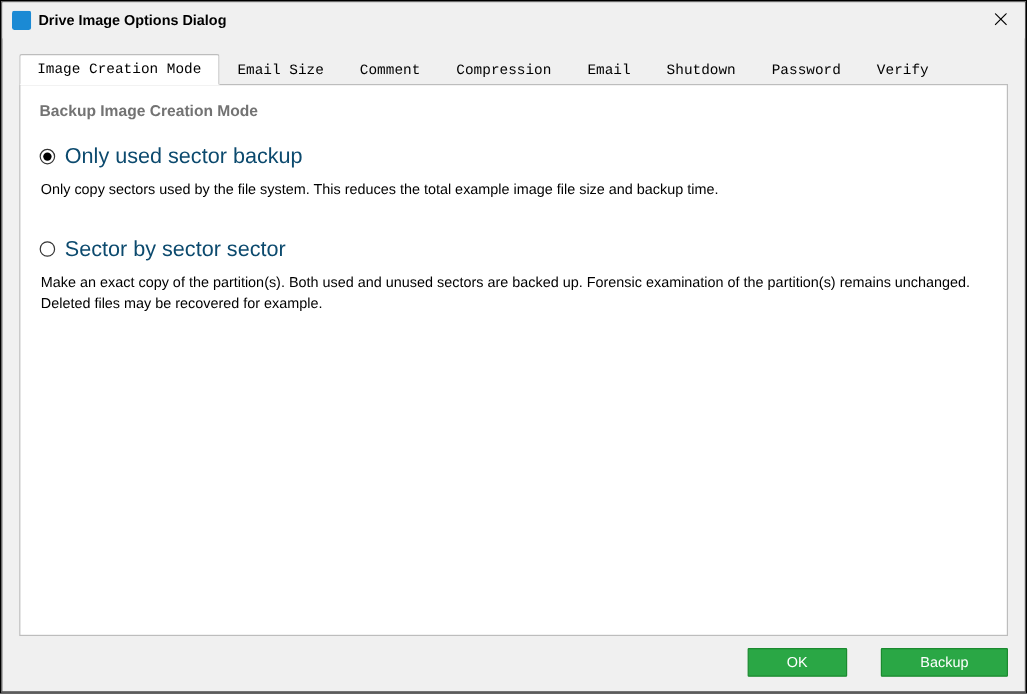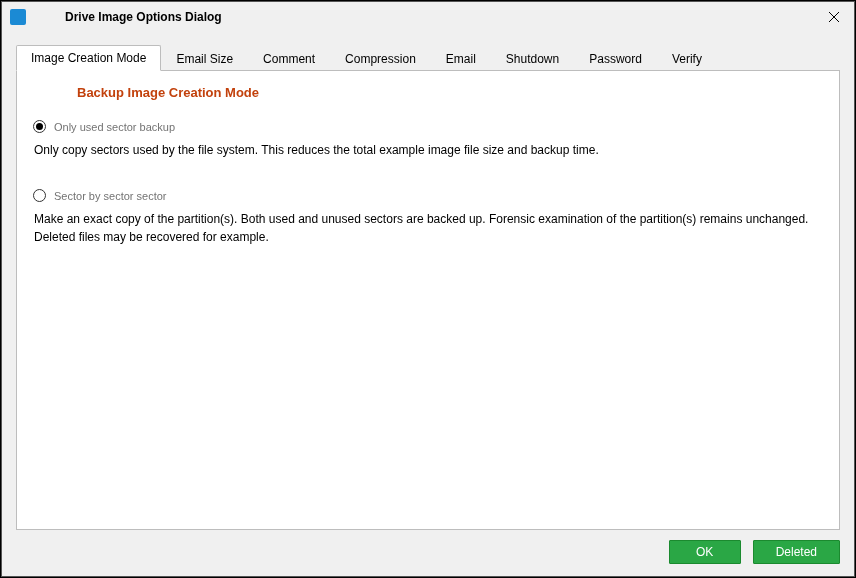--- a/index.html
+++ b/index.html
@@ -1,35 +1,35 @@
 <!DOCTYPE html>
 <html><head>
   <meta charset="utf-8">
   <style>
     * { margin: 0; padding: 0; box-sizing: border-box; font-family: "Segoe UI", Tahoma, sans-serif; }
     body { width: 856px; height: 578px; background: #000; padding: 1px; }
     .window { width: 100%; height: 100%; background: #f0f0f0; display: flex; flex-direction: column; border: 1px solid #555; }
-    .titlebar { height: 30px; display: flex; align-items: center; padding: 0 8px; background: #f0f0f0; gap: 33px; }
+    .titlebar { height: 30px; display: flex; align-items: center; padding: 0 8px; background: #f0f0f0; }
     .app-icon { width: 16px; height: 16px; margin-right: 6px; display:flex; align-items:center; justify-content:center; }
     .title-text { font-size: 12px; font-weight: 600; color: #000; flex: 1; }
     .close-btn { width: 40px; height: 30px; display: flex; align-items: center; justify-content: center; cursor: pointer; margin-right: -8px; }
     .dialog-body { flex: 1; display: flex; flex-direction: column; padding: 12px 14px 12px 14px; }
     .tabstrip { display: flex; align-items: flex-end; position: relative; z-index: 2; }
-    .tab { font-size: 12px; padding: 5px 14px 5px 14px; color: #000; border: 1px solid transparent; border-bottom: none; cursor: pointer; border-radius: 2px 2px 0 0; position: relative; top: 1px; background: transparent; }
+    .tab { font-size: 12px; padding: 5px 14px 5px 14px; color: #000; border: 1px solid transparent; border-bottom: none; cursor: pointer; border-radius: 2px 2px 0 0; position: relative; top: 1px; background: transparent; font-family: Liberation Mono, monospace; }
     .tab.active { background: #fff; border-color: #bdbdbd; border-bottom: 1px solid #fff; }
     .tabpanel { background: #fff; border: 1px solid #bdbdbd; flex: 1; padding: 14px 16px; position: relative; z-index: 1; }
-    .section-heading { font-size: 13px; font-weight: 700; color: #c2410c; margin-bottom: 20px; margin-left: 44px; }
+    .section-heading { font-size: 13px; font-weight: 700; color: #737373; margin-bottom: 20px; }
     .option-group { margin-bottom: 30px; }
     .radio-row { display: flex; align-items: center; margin-bottom: 8px; }
     .radio { width: 13px; height: 13px; border: 1px solid #333; border-radius: 50%; margin-right: 8px; display: flex; align-items: center; justify-content: center; background:#fff; cursor:pointer; }
     .radio.selected::after { content: ""; width: 7px; height: 7px; background: #000; border-radius: 50%; display: block; }
-    .radio-label { font-size: 11px; color: #737373; cursor: pointer; }
+    .radio-label { font-size: 18px; color: #0c4a6e; cursor: pointer; }
     .option-desc { font-size: 12px; color: #000; line-height: 1.5; margin-left: 1px; }
     .button-row { display: flex; justify-content: flex-end; gap: 12px; padding-top: 10px; }
-    .btn { min-width: 72px; height: 24px; font-size: 12px; border: 1px solid #1b8a2f; background: #2aa745; color: #fff; cursor: pointer; border-radius: 1px; padding: 0 22px; }
+    .btn { min-width: 72px; height: 24px; font-size: 12px; border: 1px solid #1b8a2f; background: #2aa745; color: #fff; cursor: pointer; border-radius: 1px; padding: 0 32px; margin-left: 16px; }
   </style>
 </head>
 <body>
 
 <div class="window">
   <div class="titlebar">
     <span class="app-icon">
       <svg width="16" height="16" viewBox="0 0 16 16">
         <rect x="0" y="0" width="16" height="16" rx="2" fill="#1b8ad4"></rect>
         <path d="M8 2 A6 6 0 0 1 8 14 A3 3 0 0 0 8 2 Z" fill="#fff"></path>
@@ -74,16 +74,16 @@
         <div class="radio-row">
           <span class="radio"></span>
           <span class="radio-label">Sector by sector sector</span>
         </div>
         <div class="option-desc">Make an exact copy of the partition(s). Both used and unused sectors are backed up. Forensic examination of the partition(s) remains unchanged. Deleted files may be recovered for example.</div>
       </div>
     </div>
 
     <div class="button-row">
       <button class="btn">OK</button>
-      <button class="btn">Deleted</button>
+      <button class="btn">Backup</button>
     </div>
   </div>
 </div>
 
 </body></html>

